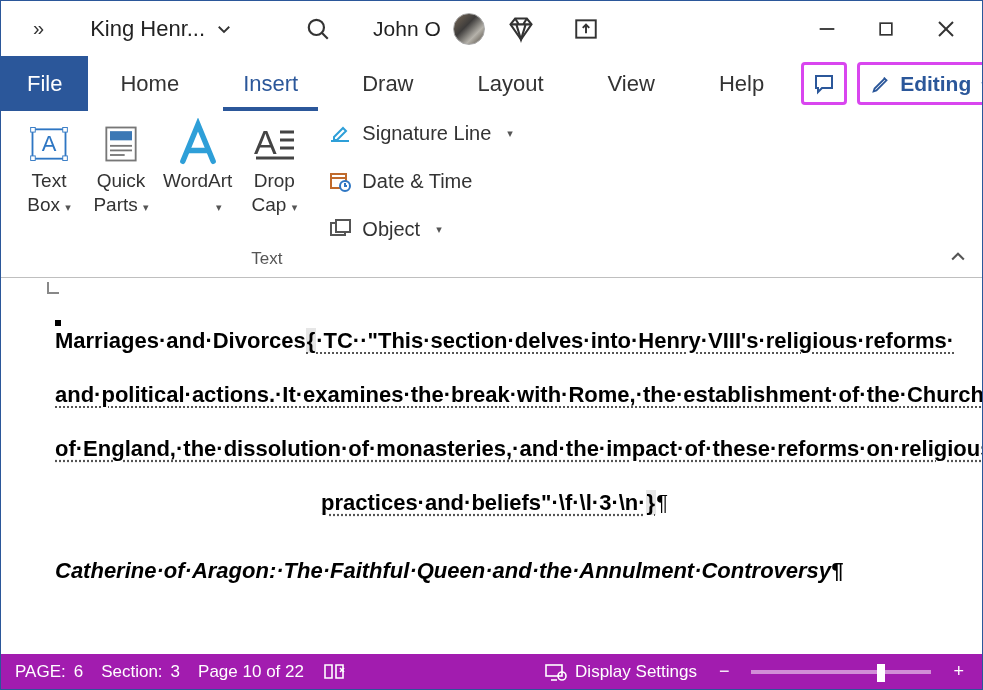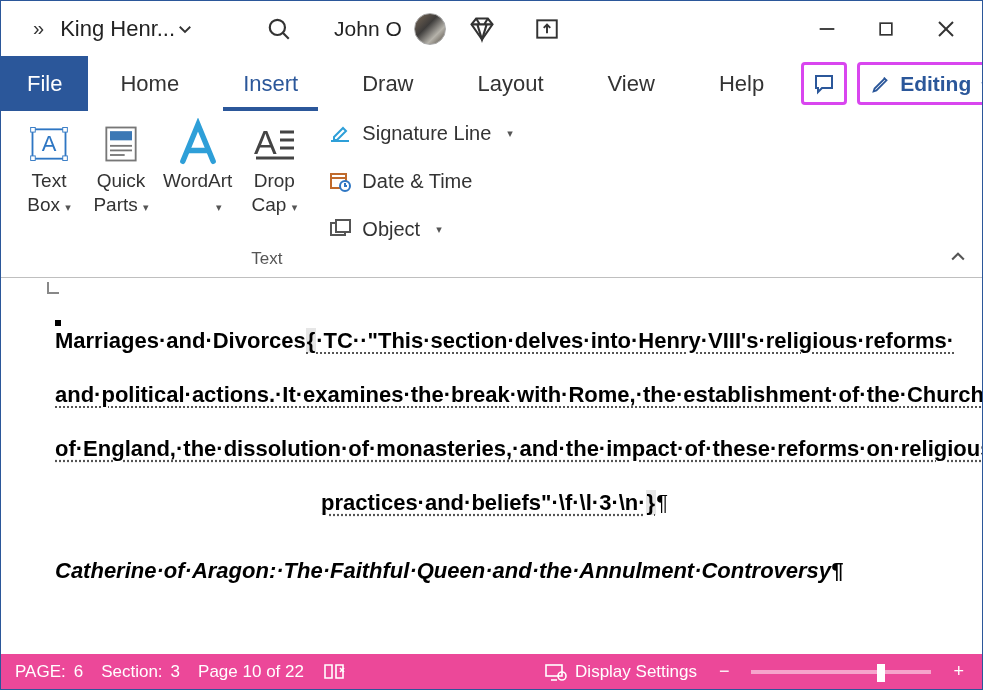--- a/index.html
+++ b/index.html
@@ -1,21 +1,21 @@
 <!DOCTYPE html>
 <html><head>
 <meta charset="utf-8">
 <style>
 * { margin: 0; padding: 0; box-sizing: border-box; font-family: "Segoe UI", Arial, sans-serif; user-select: none; }
 body { background: #fff; width: 983px; height: 690px; overflow: hidden; border: 1px solid #2b579a; display: flex; flex-direction: column; }
 
 
 .titlebar { height: 55px; background: #fff; display: flex; align-items: center; padding: 0 8px 0 22px; gap: 6px; }
 .titlebar .overflow { font-size: 20px; color: #333; padding: 6px 10px; cursor: default; }
-.doc-title-wrap { display: flex; align-items: center; gap: 1px; cursor: default; }
+.doc-title-wrap { display: flex; align-items: center; gap: 10px; margin-left: 30px; cursor: default; }
 .doc-title { font-size: 22px; color: #222; }
 .search-btn { margin-left: 60px; padding: 6px; cursor: default; }
 .user-wrap { display: flex; align-items: center; gap: 12px; margin-left: 30px; }
 .user-name { font-size: 21px; color: #222; }
 .avatar { width: 32px; height: 32px; border-radius: 50%; background: linear-gradient(135deg,#7a6a58 0%, #3e3c3b 40%, #b5b2aa 70%, #4a4339 100%); border: 1px solid #aaa; }
 .tb-icon { padding: 8px 16px; cursor: default; color: #333; }
 .tb-spacer { flex: 1; }
 
 
 .ribbon-tabs { height: 55px; background: #fff; display: flex; align-items: stretch; }
@@ -46,21 +46,21 @@
 .ruler-tab { position:absolute; left:46px; top:4px; width:12px; height:12px; border-left:2px solid #888; border-bottom:2px solid #888;}
 .page { padding: 30px 48px 0 54px; font-family: "Times New Roman", serif; color: #000; }
 .para { font-size: 22px; font-weight: bold; line-height: 54px; text-align: center; }
 .para.left { text-align: left; font-style: italic; }
 .bullet-dot { display:inline-block; width:6px; height:6px; background:#000; vertical-align: middle; margin-right: 20px; position: relative; top: 12px; float:left;}
 .field-brace { background:#e6e6e6; padding: 0 1px; text-decoration: underline dotted #555; text-underline-offset: 4px; }
 .field-code { text-decoration: underline dotted #555; text-underline-offset: 4px; }
 .pilcrow { font-weight: normal; }
 
 
-.statusbar { height: 35px; background: #ec4899; color: #fff; display: flex; align-items: center; font-size: 17px; gap: 18px; padding: 0 14px; }
+.statusbar { height: 35px; background: #a21caf; color: #fff; display: flex; align-items: center; font-size: 17px; gap: 18px; padding: 0 14px; }
 .sb-item { display: flex; align-items: center; gap: 8px; cursor: default; }
 .sb-spacer { flex: 1; }
 .zoom-track { width: 180px; height: 4px; background: rgba(255,255,255,.5); position: relative;}
 .zoom-thumb { position:absolute; top:-6px; width:8px; height:18px; background:#fff; left:70%;}
 .sb-btn { cursor: default; padding: 0 4px; font-size: 18px;}
 
 svg { display:block; }
 </style>
 </head>
 <body>

